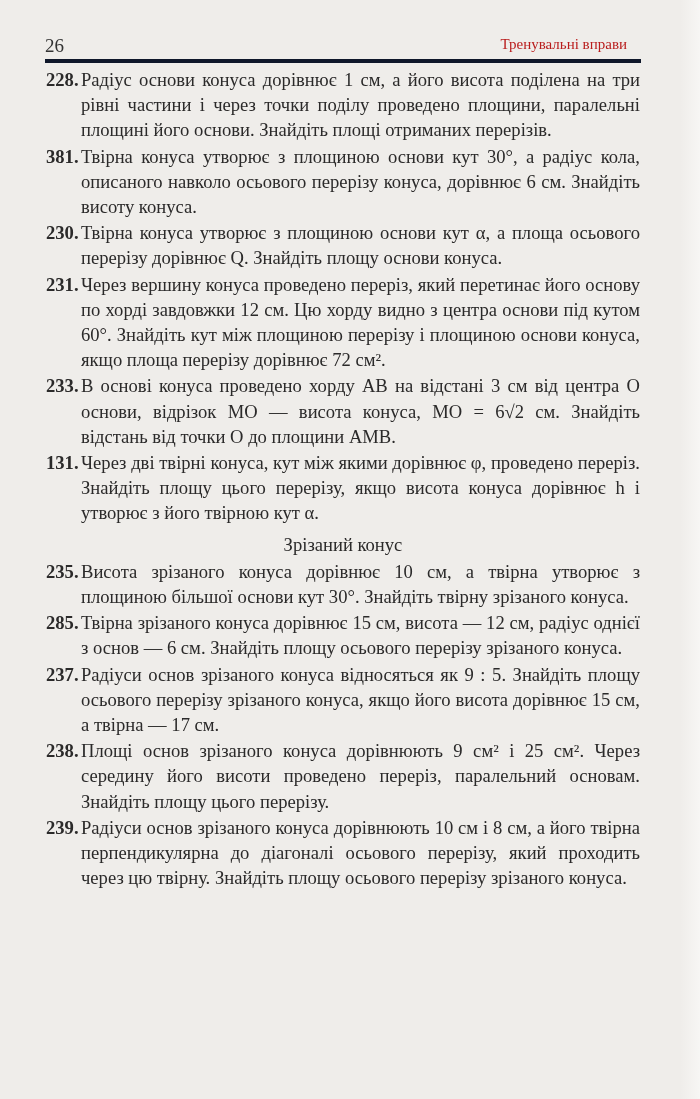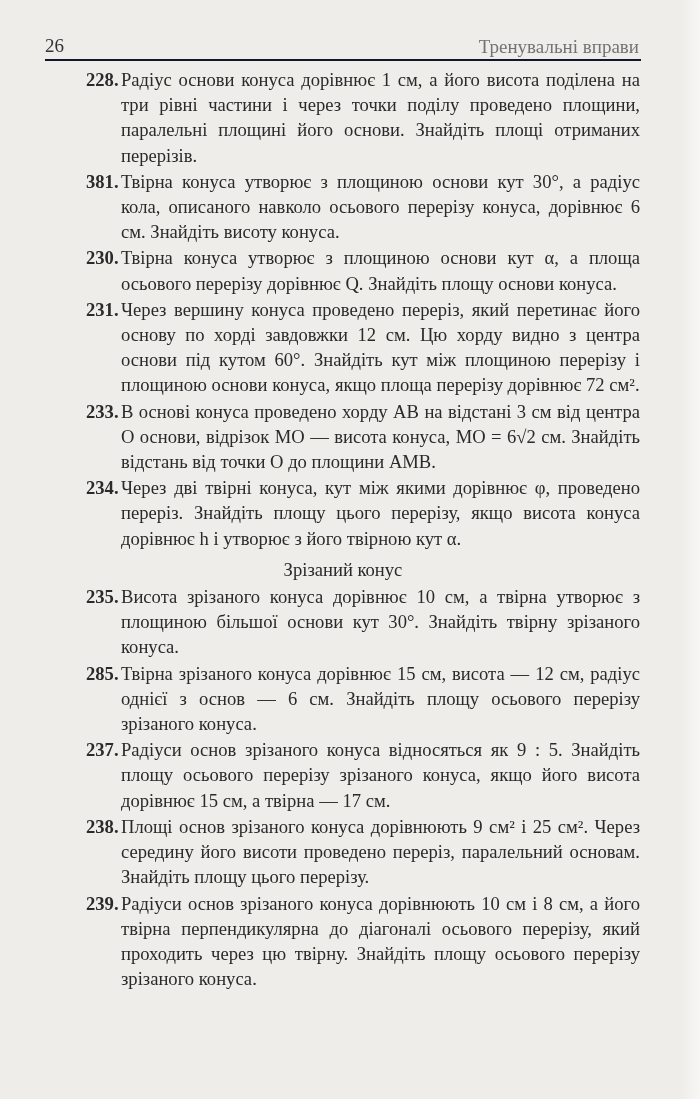--- a/index.html
+++ b/index.html
@@ -9,38 +9,37 @@
       font-family: "Liberation Serif", serif;
       color: #2b2a2a;
       position: relative;
     }
     .page-edge {
       position: absolute; right: 0; top: 0; width: 20px; height: 1099px;
       background: linear-gradient(to right, #efedea, #f7f6f4);
     }
     .header {
       position: absolute; left: 45px; top: 33px; width: 596px; height: 26px;
-      border-bottom: 2px solid #0f172a;
+      border-bottom: 4px solid #0f172a;
     }
     .page-num {
       position: absolute; left: 0; top: 2px; font-size: 19px; color: #333;
     }
     .running-title {
-      position: absolute; right: 2px; top: 3px; font-size: 19px; color: #737373;
+      position: absolute; right: 14px; top: 3px; font-size: 15px; color: #b91c1c;
     }
     .content {
       position: absolute; left: 46px; top: 67px; width: 594px;
       font-size: 18.6px; line-height: 25.2px;
     }
     .ex {
       position: relative;
       padding-left: 35px;
       text-align: justify;
       margin-bottom: 1px;
-      margin-left: 40px;
     }
     .ex-num {
       position: absolute; left: 0; top: 0;
       font-weight: bold;
     }
     .ex-text { display: block; }
     .section-title {
       text-align: center; font-weight: normal; font-size: 18.6px;
       margin: 6px 0 2px 0;
     }
@@ -70,21 +69,21 @@
   </div>
   <div class="ex">
     <span class="ex-num">231.</span>
     <span class="ex-text">Через вершину конуса проведено переріз, який перетинає його основу по хорді завдовжки 12 см. Цю хорду видно з центра основи під кутом 60°. Знайдіть кут між площиною перерізу і площиною основи конуса, якщо площа перерізу дорівнює 72 см².</span>
   </div>
   <div class="ex">
     <span class="ex-num">233.</span>
     <span class="ex-text">В основі конуса проведено хорду AB на відстані 3 см від центра O основи, відрізок MO — висота конуса, MO = 6√2 см. Знайдіть відстань від точки O до площини AMB.</span>
   </div>
   <div class="ex">
-    <span class="ex-num">234.</span>
+    <span class="ex-num">131.</span>
     <span class="ex-text">Через дві твірні конуса, кут між якими дорівнює φ, проведено переріз. Знайдіть площу цього перерізу, якщо висота конуса дорівнює h і утворює з його твірною кут α.</span>
   </div>
 
   <div class="section-title">Зрізаний конус</div>
 
   <div class="ex">
     <span class="ex-num">235.</span>
     <span class="ex-text">Висота зрізаного конуса дорівнює 10 см, а твірна утворює з площиною більшої основи кут 30°. Знайдіть твірну зрізаного конуса.</span>
   </div>
   <div class="ex">

